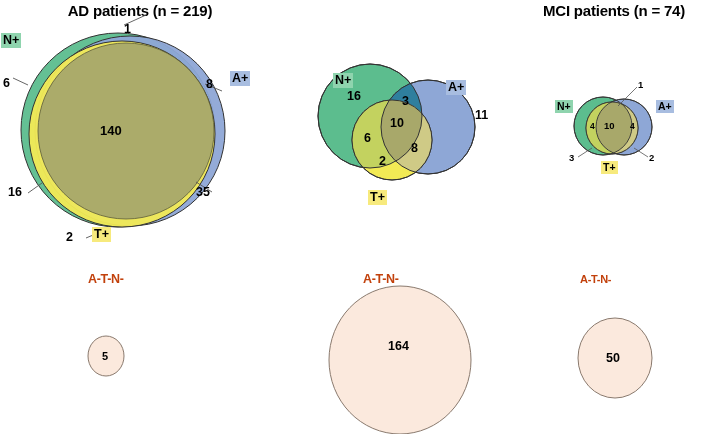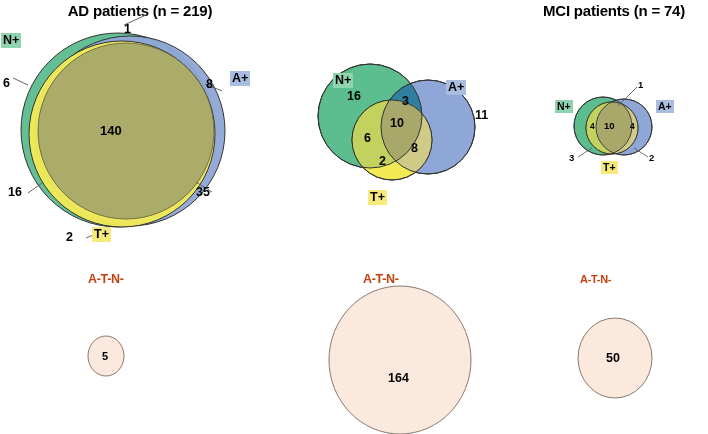--- a/index.html
+++ b/index.html
@@ -191,21 +191,21 @@
   <div class="num" style="left:110px; top:116px;">10</div>
   <div class="num" style="left:84px; top:131px;">6</div>
   <div class="num" style="left:131px; top:141px;">8</div>
   <div class="num" style="left:99px; top:154px;">2</div>
 
   <div class="atn-label" style="left:83px; top:272px;">A-T-N-</div>
 
   <svg class="venn-svg" style="top:285px; left:0;" width="240" height="149" viewBox="0 0 240 149">
     <ellipse cx="120" cy="75" rx="71" ry="74" fill="#fbe9dd" stroke="#8a7a6e" stroke-width="1"></ellipse>
   </svg>
-  <div class="atn-num atn-num-lg" style="left:108px; top:371px;">164</div>
+  <div class="atn-num atn-num-lg" style="left:108px; top:339px;">164</div>
 </div>
 
 <div class="panel" id="panel-mci">
 
   <div class="panel-title">MCI patients (n = 74)</div>
 
   <svg class="venn-svg" width="188" height="260" viewBox="0 0 188 260">
     <defs>
       <clipPath id="mci-clip-n">
           <circle cx="83" cy="126" r="29"></circle>

